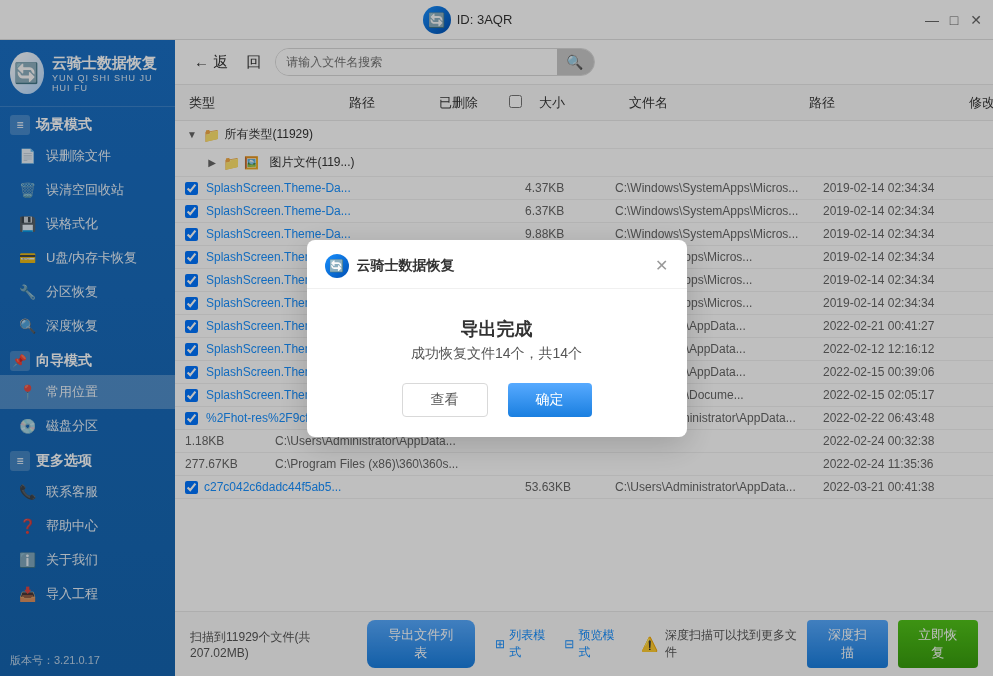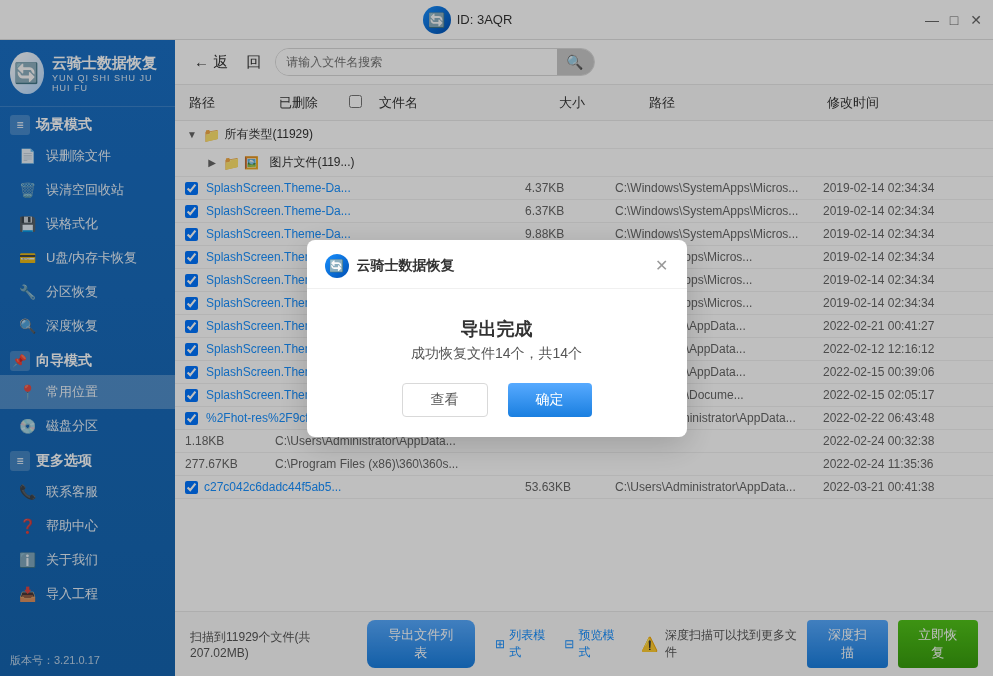--- a/index.html
+++ b/index.html
@@ -505,27 +505,28 @@
     <div class="toolbar">
       <span class="nav-btn">← 返</span>
       <span class="nav-btn">回</span>
       <div class="search-box">
         <input type="text" placeholder="请输入文件名搜索" style="">
         <button class="search-btn">🔍</button>
       </div>
     </div>
 
     <div class="file-table-header">
+      <div class="th col-type">类型</div>
       <div class="th col-path">路径</div>
       <div class="th col-deleted">已删除</div>
       <div class="th col-check">
         <input type="checkbox" style="">
       </div>
+      <div class="th col-size">大小</div>
       <div class="th col-name">文件名</div>
-      <div class="th col-size">大小</div>
       <div class="th col-fpath">路径</div>
       <div class="th col-mtime">修改时间</div>
     </div>
 
     <div class="tree-area" style="flex:1; overflow-y:auto;">
 
       <div class="tree-row">
         <div class="tree-node col-type" style="width:340px">
           <span class="expand-btn">▼</span>
           <span class="folder-icon" style="color:#fa8c16">📁</span>

